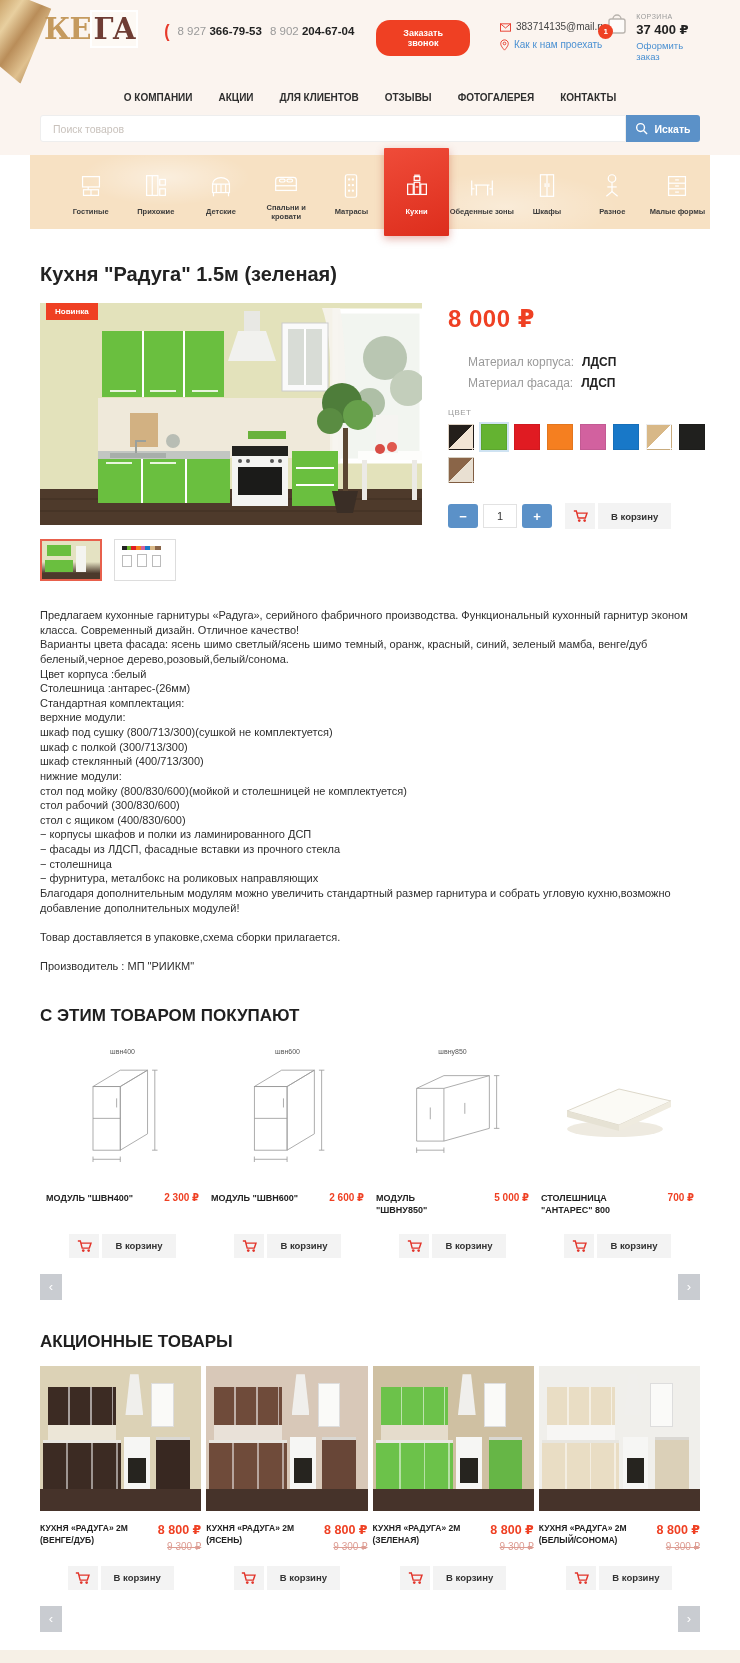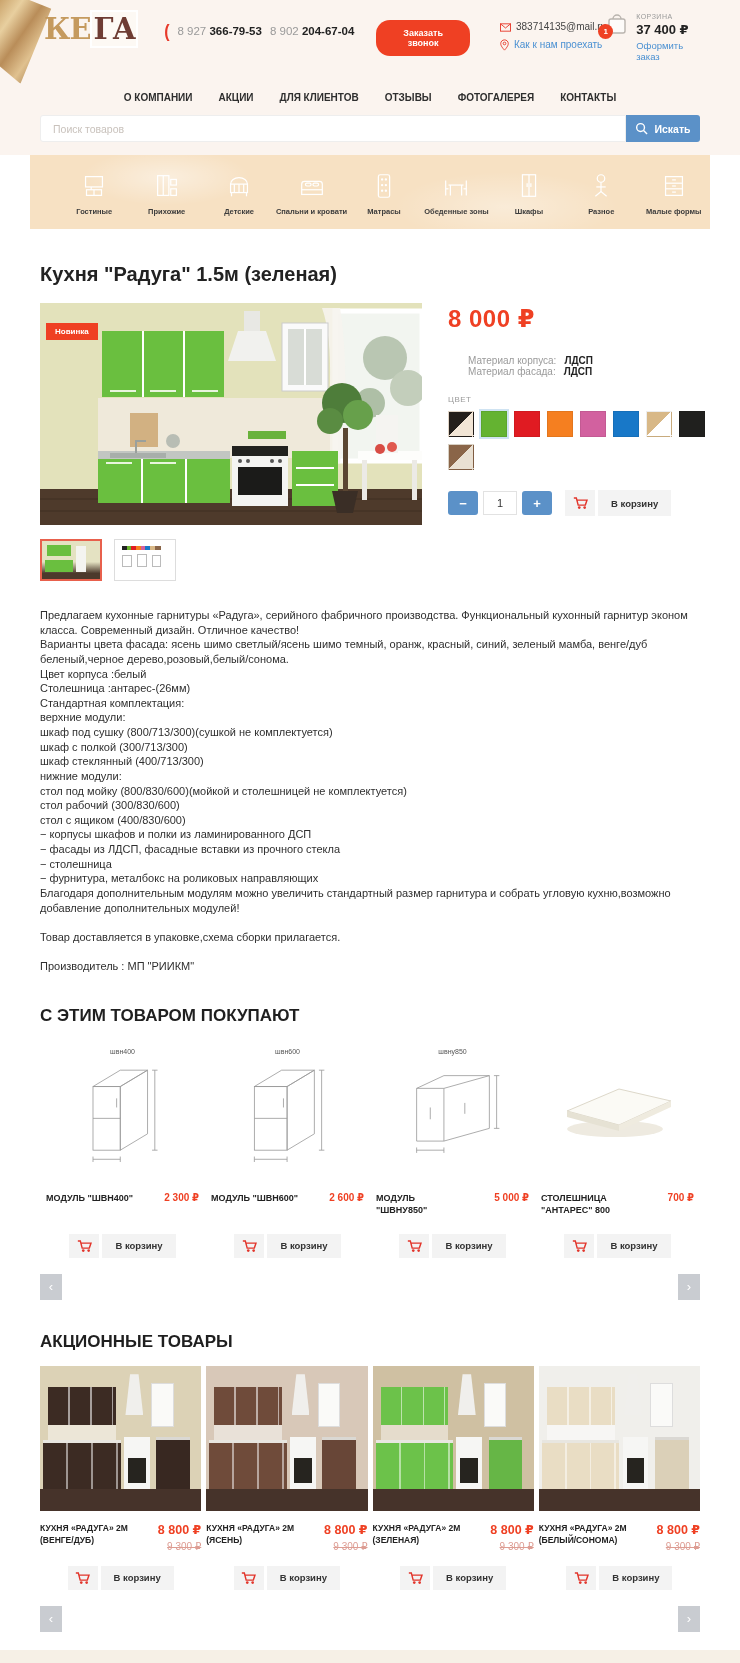--- a/index.html
+++ b/index.html
@@ -63,26 +63,26 @@
   .cat.active { background:linear-gradient(160deg,#ef4c39,#dd2d1c); margin:-7px 0;
     box-shadow:0 3px 8px rgba(180,40,20,.35); z-index:2; border-radius:1px; }
   .cat.active .lbl { color:#fff; }
   
   main { padding:0 40px; }
   .page-title { font-size:20px; font-weight:bold; color:#222; margin:34px 0 17px; }
   .product-row { display:flex; gap:26px; }
   .gallery { width:382px; flex:none; }
   .main-img { width:382px; height:222px; position:relative; background:#e9e7cd; overflow:hidden; }
   .main-img svg { display:block; }
-  .badge { position:absolute; top:20px; left:6px; background:#ef4023; color:#fff;
+  .badge { position:absolute; top:0; left:6px; background:#ef4023; color:#fff;
     font-size:8px; font-weight:bold; padding:4px 9px; }
   .info { flex:1; padding-top:2px; }
   .price { color:#ef4023; font-size:24px; font-weight:bold; letter-spacing:.5px; }
   .specs { margin-top:22px; }
-  .spec { font-size:10px; margin-top:0;padding-left:20px; }
+  .spec { font-size:12px; margin-top:7px;padding-left:20px; }
   .spec .sl { color:#9a9a9a; }
   .spec .sv { font-weight:bold; color:#222; margin-left:8px; }
   .color-label { font-size:8px; color:#9a9a9a; letter-spacing:.5px; margin:18px 0 7px; }
   .swatches { display:flex; flex-wrap:wrap; gap:7px; width:280px; }
   .swatch { width:26px; height:26px; cursor:pointer; border:1px solid rgba(0,0,0,.07); }
   .swatch.sel { outline:2px solid #cfe3f2; }
   .qty-row { display:flex; align-items:center; gap:5px; margin-top:20px; }
   .qbtn { width:30px; height:24px; background:#5b91c8; color:#fff; border:none; border-radius:3px;
     font-size:13px; font-weight:bold; cursor:pointer; display:flex; align-items:center;
     justify-content:center; font-family:inherit; }
@@ -260,20 +260,31 @@
         <rect x="10" y="4" width="12" height="24" rx="2"></rect>
         <circle cx="14" cy="9" r="0.6"></circle>
         <circle cx="18" cy="9" r="0.6"></circle>
         <circle cx="14" cy="15" r="0.6"></circle>
         <circle cx="18" cy="15" r="0.6"></circle>
         <circle cx="14" cy="21" r="0.6"></circle>
         <circle cx="18" cy="21" r="0.6"></circle>
       </svg>
     <span class="lbl">Матрасы</span>
   </div>
+  <div class="cat active">
+    <svg width="30" height="30" viewBox="0 0 32 32" stroke="#fff" fill="none" stroke-width="1.3">
+        <rect x="13" y="6" width="6" height="4"></rect>
+        <line x1="13" y1="4.5" x2="19" y2="4.5"></line>
+        <rect x="6" y="14" width="6" height="11"></rect>
+        <rect x="13" y="12" width="6" height="13"></rect>
+        <rect x="20" y="14" width="6" height="11"></rect>
+        <line x1="14.5" y1="17" x2="17.5" y2="17"></line>
+      </svg>
+    <span class="lbl">Кухни</span>
+  </div>
   <div class="cat">
     <svg width="30" height="30" viewBox="0 0 32 32" stroke="#fff" fill="none" stroke-width="1.3">
         <line x1="8" y1="15" x2="24" y2="15"></line>
         <line x1="10" y1="15" x2="10" y2="26"></line>
         <line x1="22" y1="15" x2="22" y2="26"></line>
         <path d="M5 10 v16"></path>
         <path d="M27 10 v16"></path>
         <path d="M5 19 h3"></path>
         <path d="M24 19 h3"></path>
       </svg>

